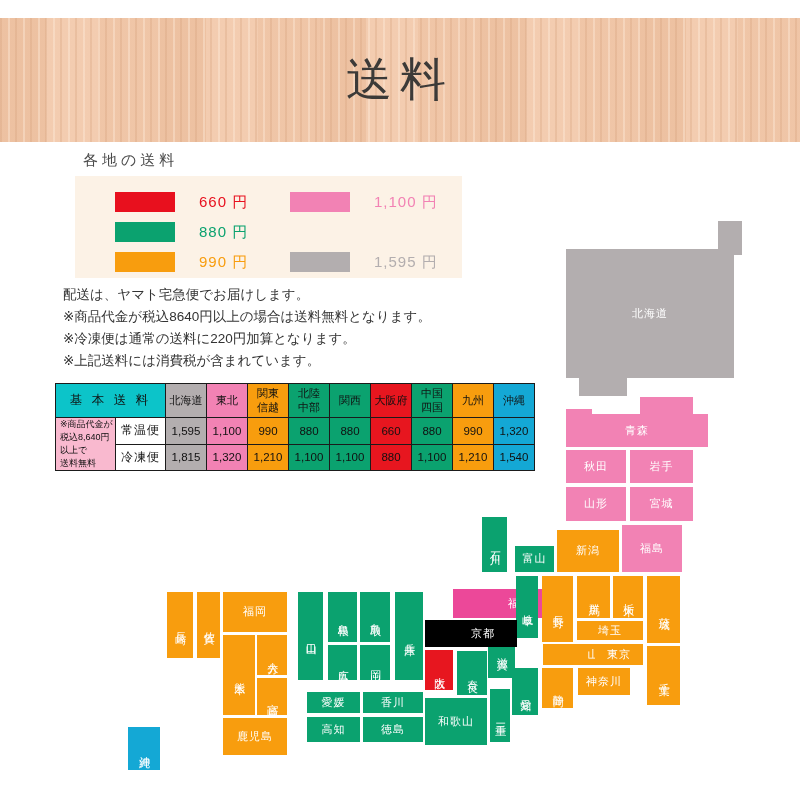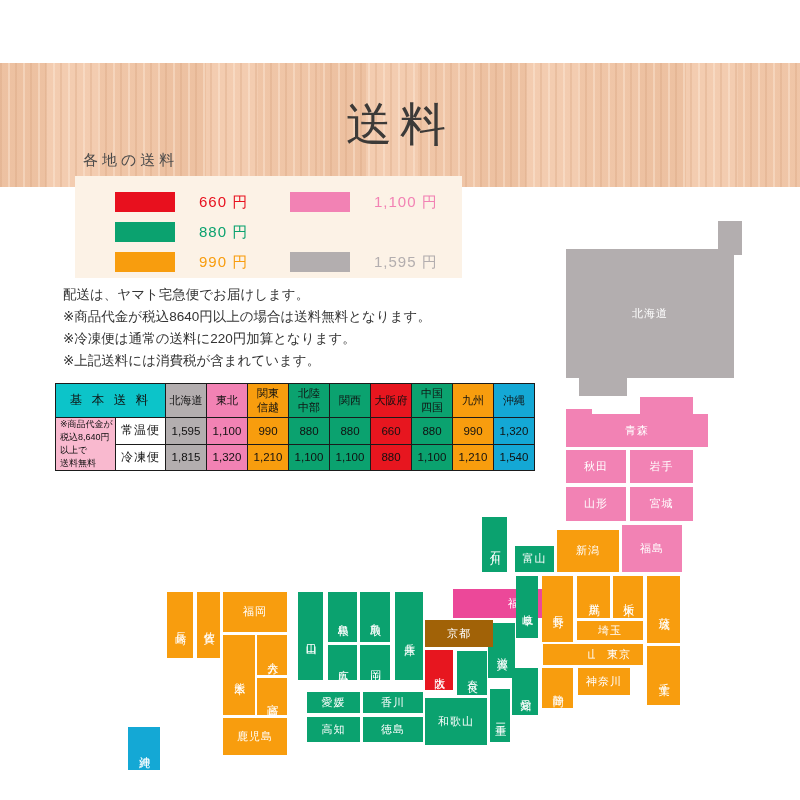--- a/index.html
+++ b/index.html
@@ -4,21 +4,21 @@
 <style>
   html,body{margin:0;padding:0;background:#fff;}
   .stage{position:relative;width:800px;height:800px;overflow:hidden;background:#fff;
          font-family:"Liberation Sans","DejaVu Sans",sans-serif;color:#333;}
   
   .banner{position:absolute;left:0;top:18px;width:800px;height:124px;
     background-color:#f1c7aa;
     background-image:
       repeating-linear-gradient(90deg, rgba(210,156,118,.28) 0 2px, rgba(255,255,255,0) 2px 8px, rgba(255,238,222,.38) 8px 10px, rgba(255,255,255,0) 10px 15px),
       repeating-linear-gradient(90deg, rgba(228,180,142,.30) 0 46px, rgba(248,216,190,.30) 46px 98px, rgba(236,194,160,.30) 98px 160px);
-    display:flex;align-items:center;justify-content:center;margin-top:45px;}
+    display:flex;align-items:center;justify-content:center;}
   .banner h1{margin:0;font-family:"Liberation Serif","DejaVu Serif",serif;font-weight:500;
     font-size:46px;letter-spacing:8px;color:#3c3a38;}
   
   .sec-heading{position:absolute;left:83px;top:151px;font-family:"Liberation Serif","DejaVu Serif",serif;
     font-size:15px;letter-spacing:4px;color:#4a4a4a;}
   
   .legend{position:absolute;left:75px;top:176px;width:387px;height:102px;background:#fcf2e6;}
   .legend-item{position:absolute;display:flex;align-items:center;height:20px;}
   .legend-item .swatch{width:60px;height:20px;}
   .legend-item .price{margin-left:24px;font-size:15px;letter-spacing:1px;}
@@ -209,21 +209,21 @@
       </div>
       <div class="tile" style="left: 512px; top: 668px; width: 26px; height: 47px; background: rgb(11, 162, 111);">
         <span class="tlabel v">愛知</span>
       </div>
       <div class="tile" style="left: 490px; top: 689px; width: 20px; height: 53px; background: rgb(11, 162, 111);">
         <span class="tlabel v">三重</span>
       </div>
       <div class="tile" style="left: 488px; top: 623px; width: 27px; height: 55px; background: rgb(11, 162, 111);">
         <span class="tlabel v">滋賀</span>
       </div>
-      <div class="tile" style="left: 425px; top: 620px; width: 68px; height: 27px; background: #a16207;">
+      <div class="tile" style="left: 425px; top: 620px; width: 68px; height: 27px; background: #000000; padding-left: 24px;">
         <span class="tlabel">京都</span>
       </div>
       <div class="tile" style="left: 425px; top: 650px; width: 28px; height: 40px; background: rgb(231, 22, 31);">
         <span class="tlabel v">大阪</span>
       </div>
       <div class="tile" style="left: 425px; top: 698px; width: 62px; height: 47px; background: rgb(11, 162, 111);">
         <span class="tlabel">和歌山</span>
       </div>
       <div class="tile" style="left: 457px; top: 651px; width: 30px; height: 44px; background: rgb(11, 162, 111);">
         <span class="tlabel v">奈良</span>

